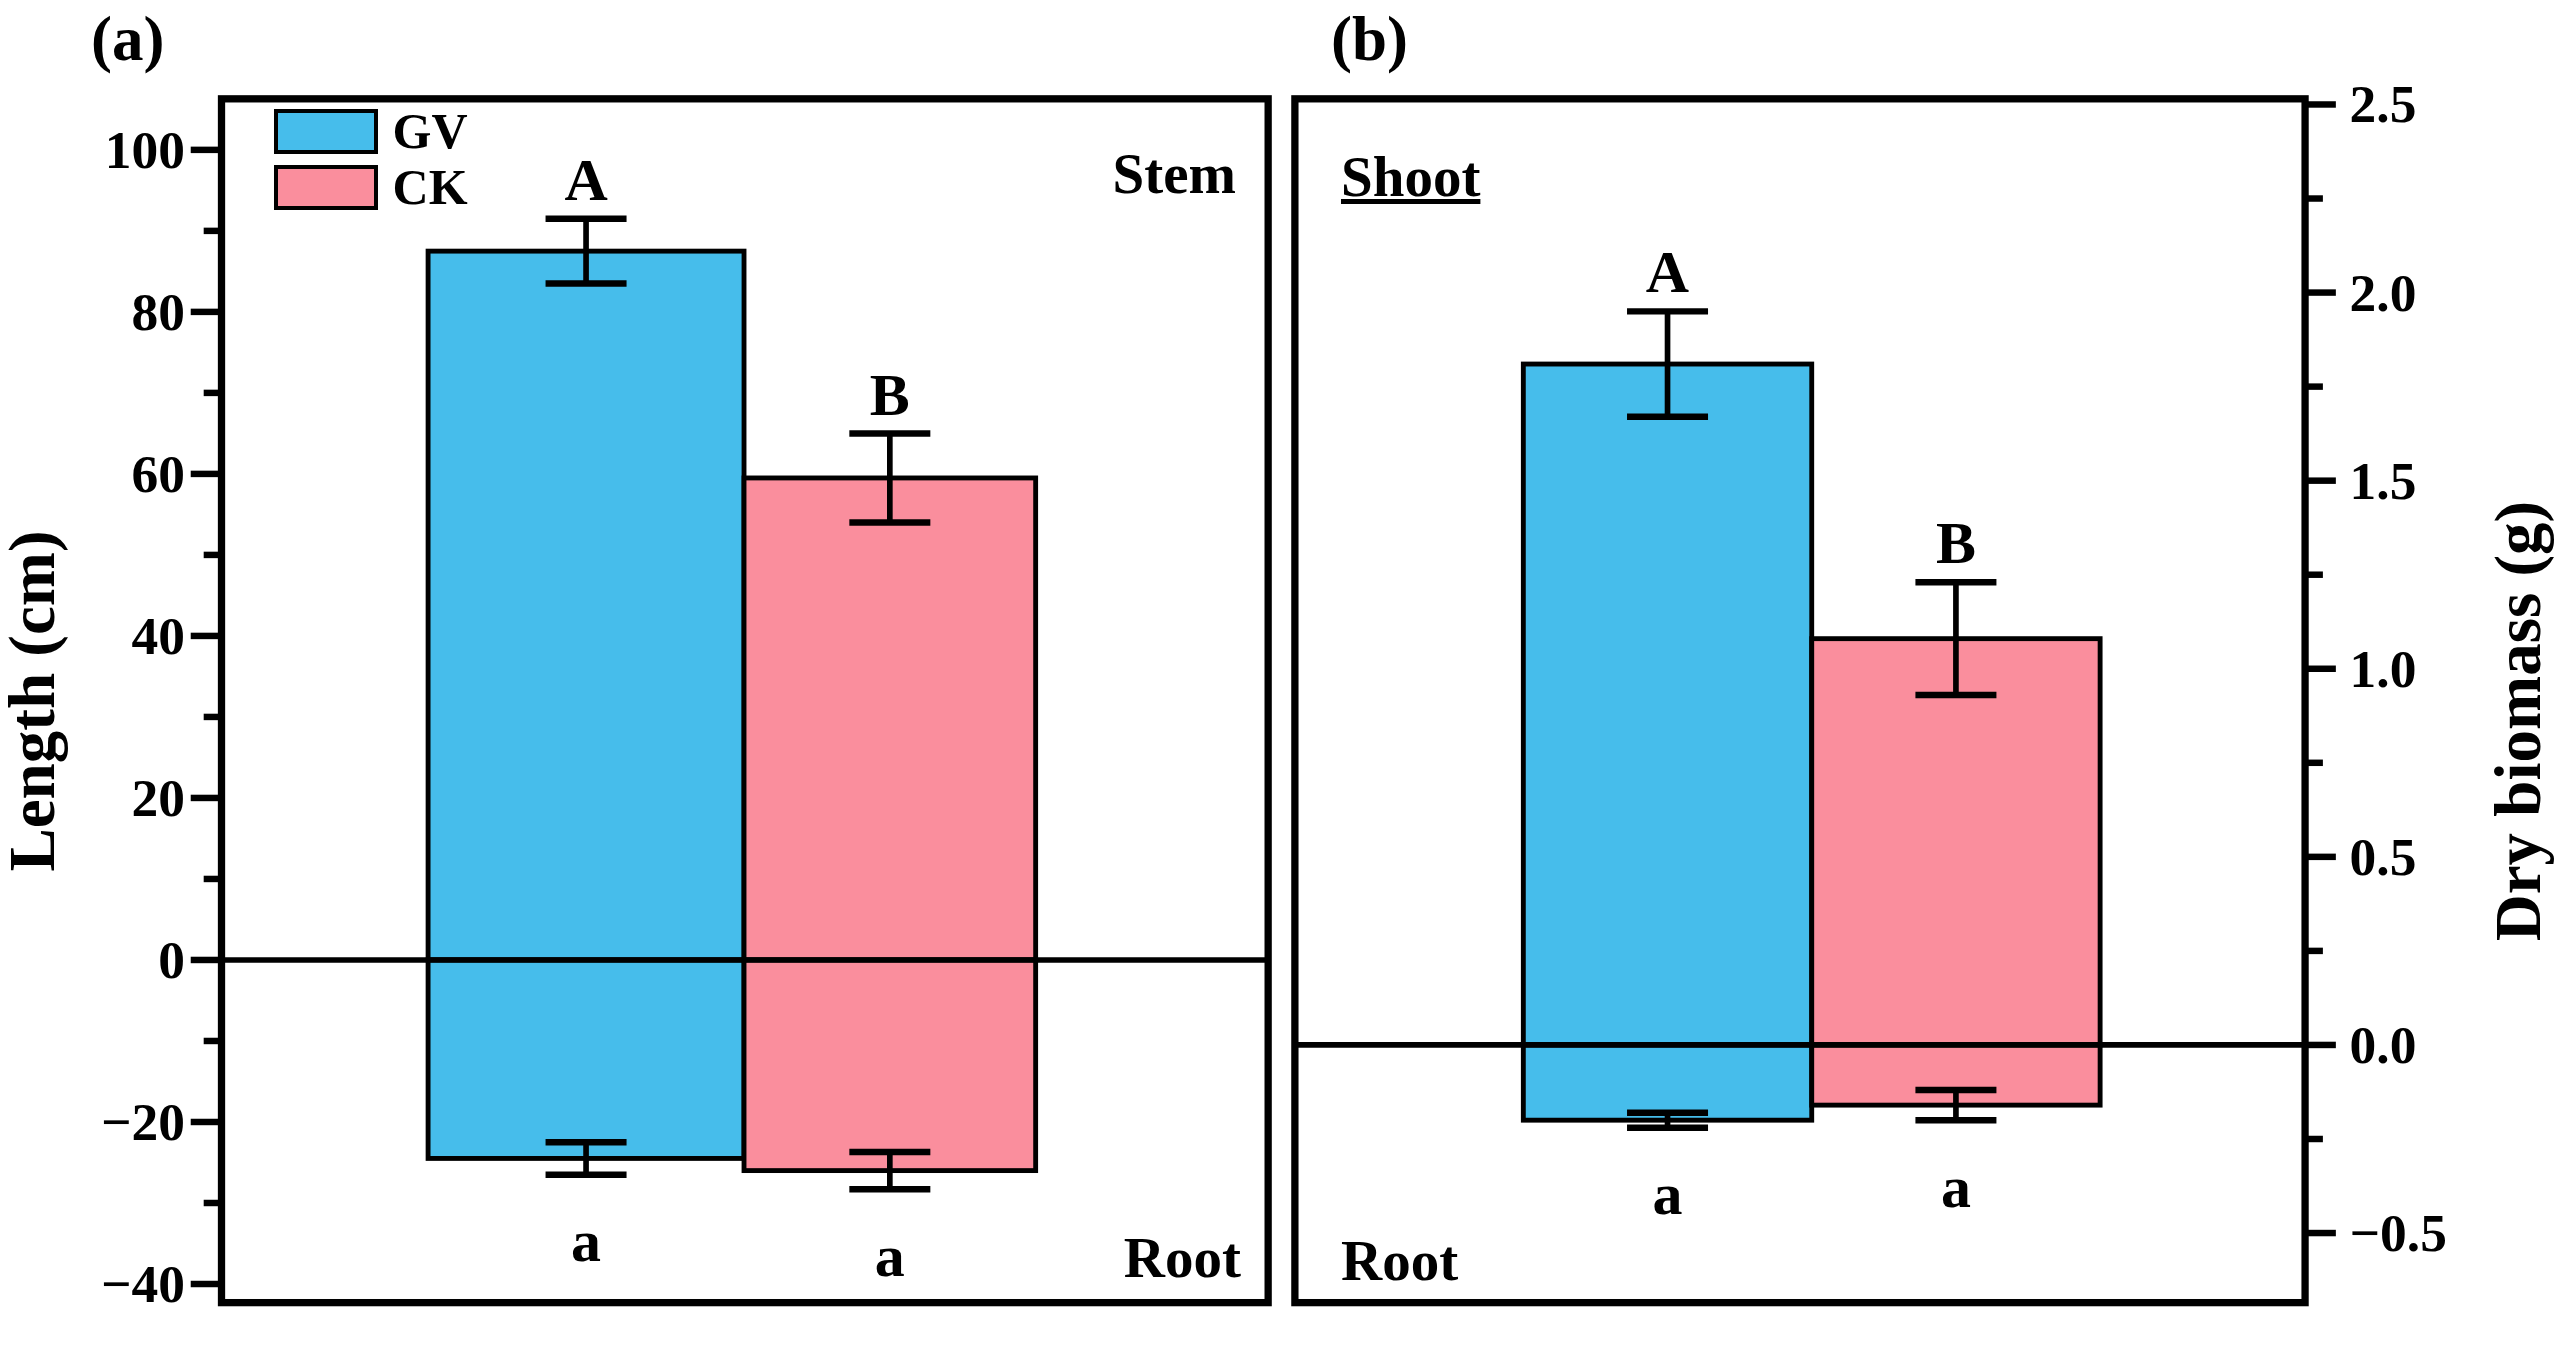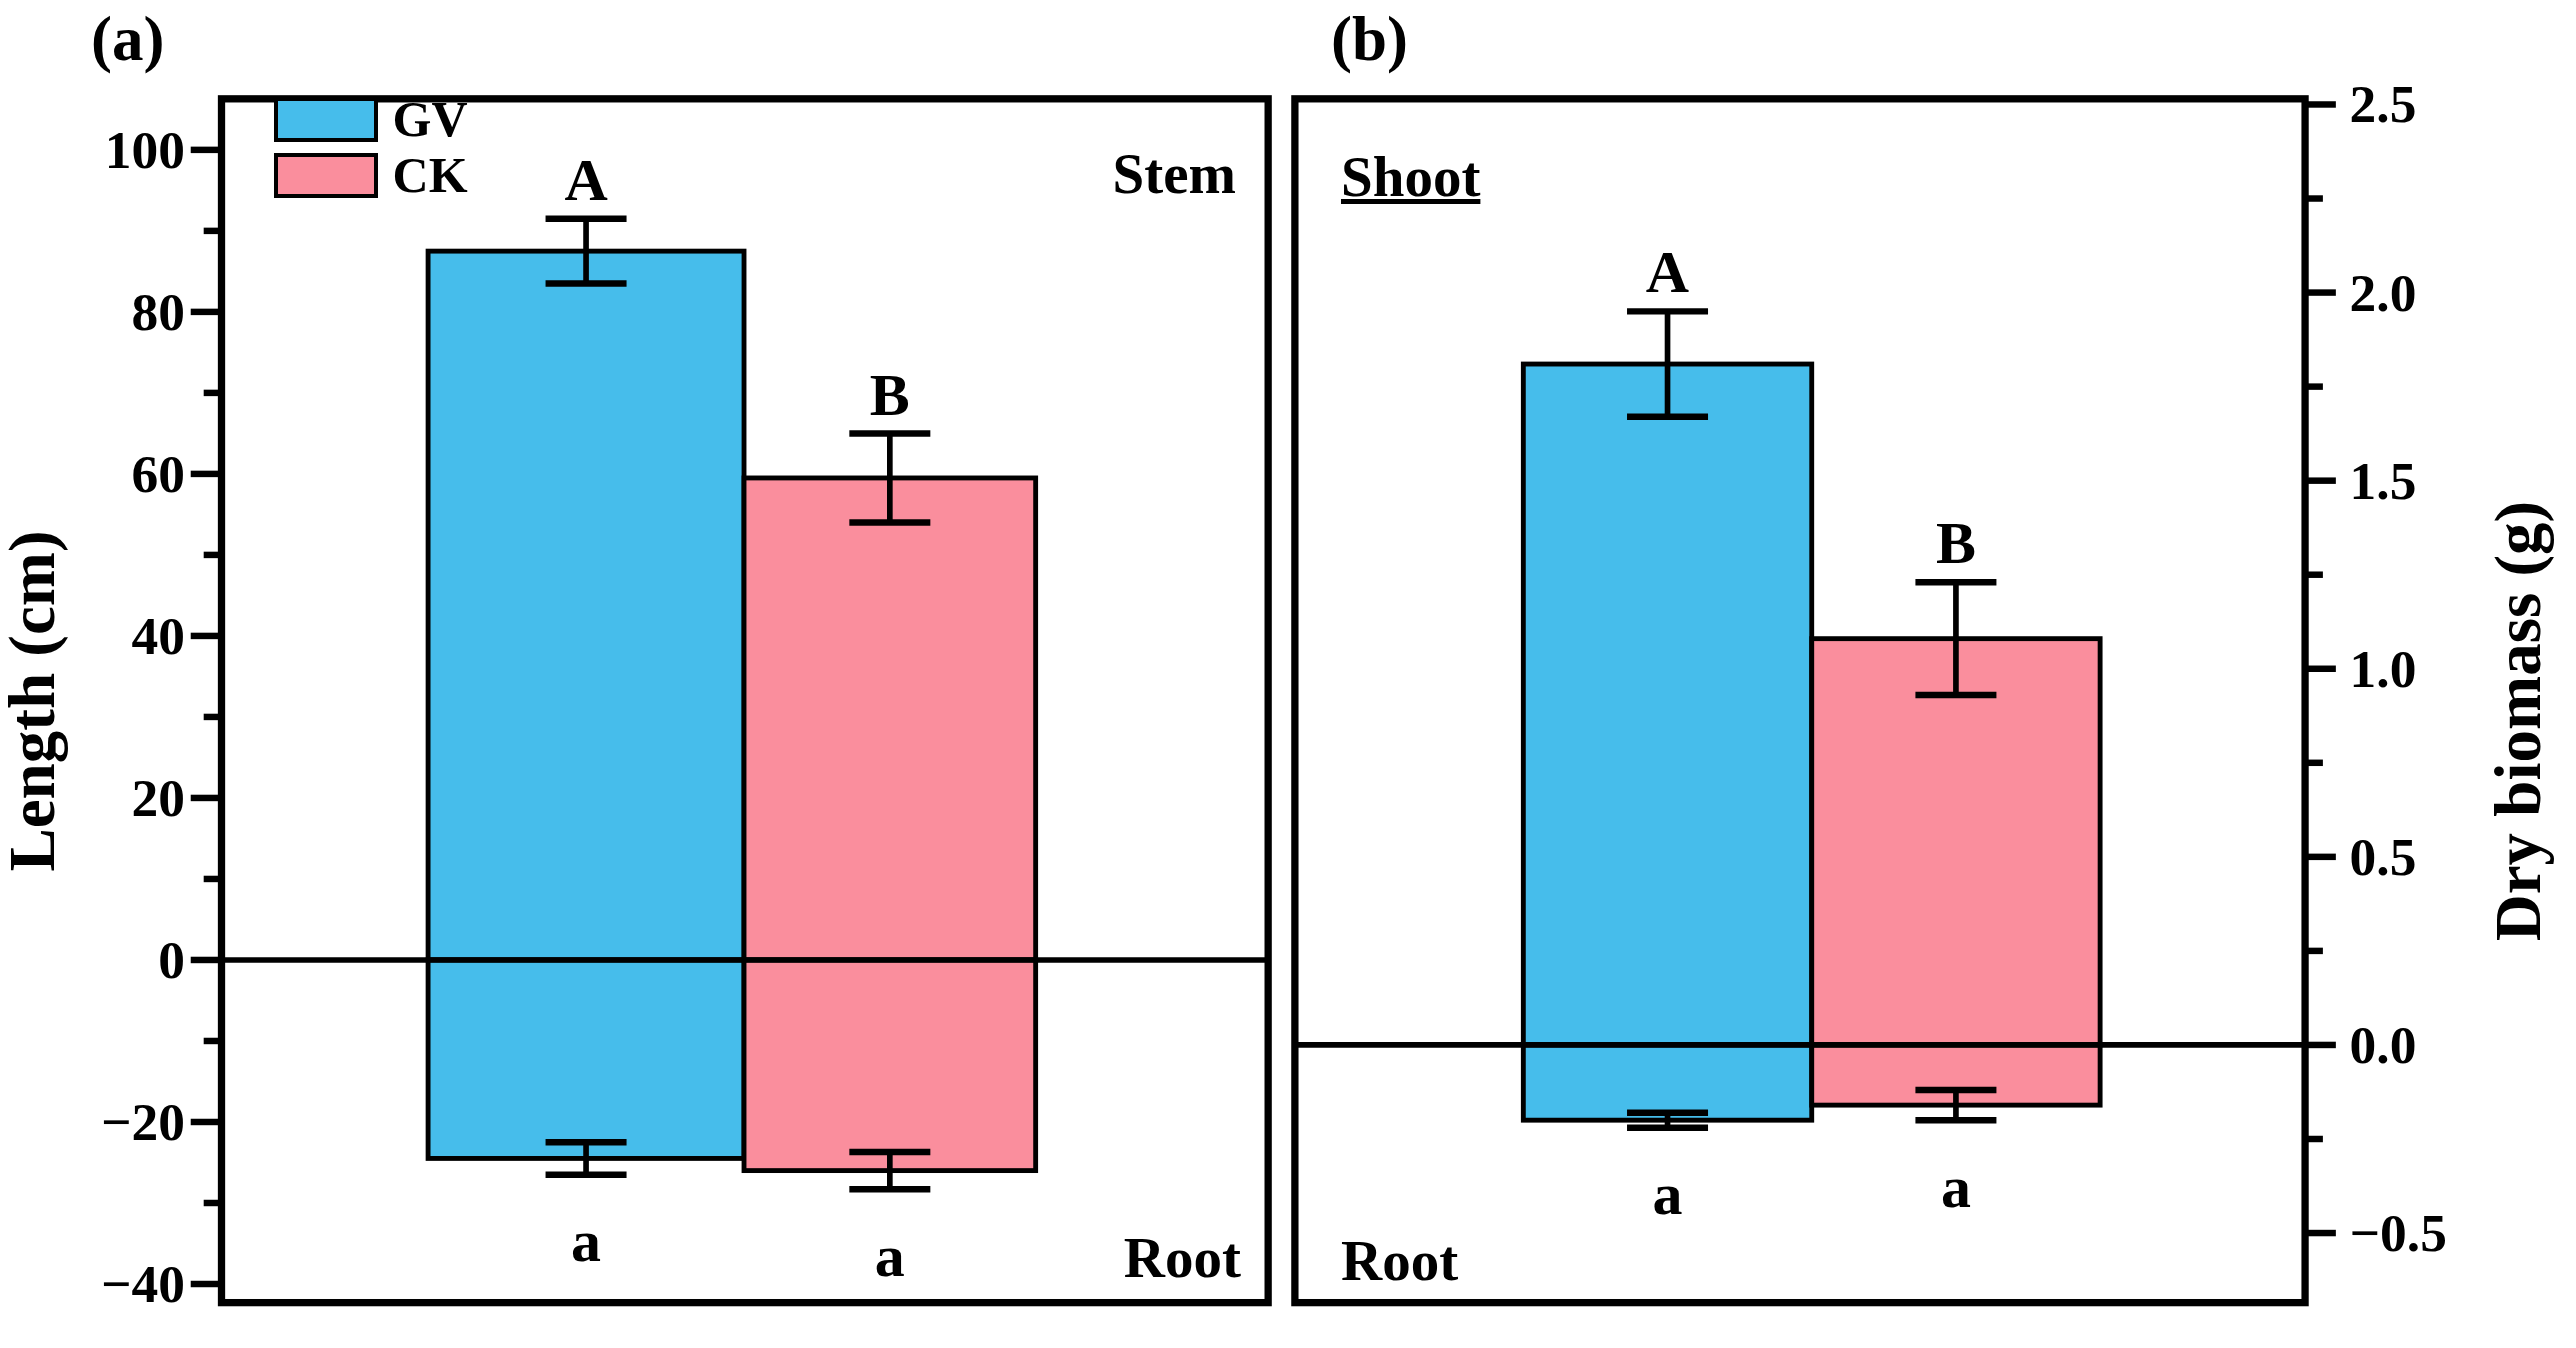--- a/index.html
+++ b/index.html
@@ -7,21 +7,21 @@
     position:relative;width:2576px;height:1348px;background:#ffffff;
     font-family:"Liberation Serif","DejaVu Serif",serif;font-weight:bold;color:#000;
   }
   .panel-letter{position:absolute;top:3.2px;font-size:63px;font-weight:bold;}
   #panel-a-letter{left:91px;}
   #panel-b-letter{left:1331px;}
   .axis-title{position:absolute;font-size:65px;font-weight:bold;white-space:nowrap;}
   #left-axis-title{left:-4.9px;top:701px;transform:translateY(-50%) rotate(-90deg) translateY(-50%);transform-origin:center;}
   #left-axis-title{left:32px;top:701px;transform:translate(-50%,-50%) rotate(-90deg);}
   #right-axis-title{left:2518px;top:721px;transform:translate(-50%,-50%) rotate(-90deg);}
-  .legend{position:absolute;left:274px;top:96px;text-align:center;}
+  .legend{position:absolute;left:274px;top:108px;text-align:center;}
   .legend-row{display:flex;align-items:center;margin-bottom:9px;height:47px;}
   .swatch{display:inline-block;width:104px;height:45px;border:4.9px solid #000;box-sizing:border-box;}
   .legend-label{font-size:50px;margin-left:14.6px;line-height:47px;}
   .region-label{position:absolute;font-size:57px;font-weight:bold;white-space:nowrap;}
   #region-stem{left:1236px;top:141px;transform:translateX(-100%);}
   #region-root-a{left:1241px;top:1225px;transform:translateX(-100%);}
   #region-shoot{left:1341px;top:144px;text-decoration:underline;}
   #region-root-b{left:1341px;top:1228px;}
   svg text{font-family:"Liberation Serif","DejaVu Serif",serif;font-weight:bold;}
 </style>

